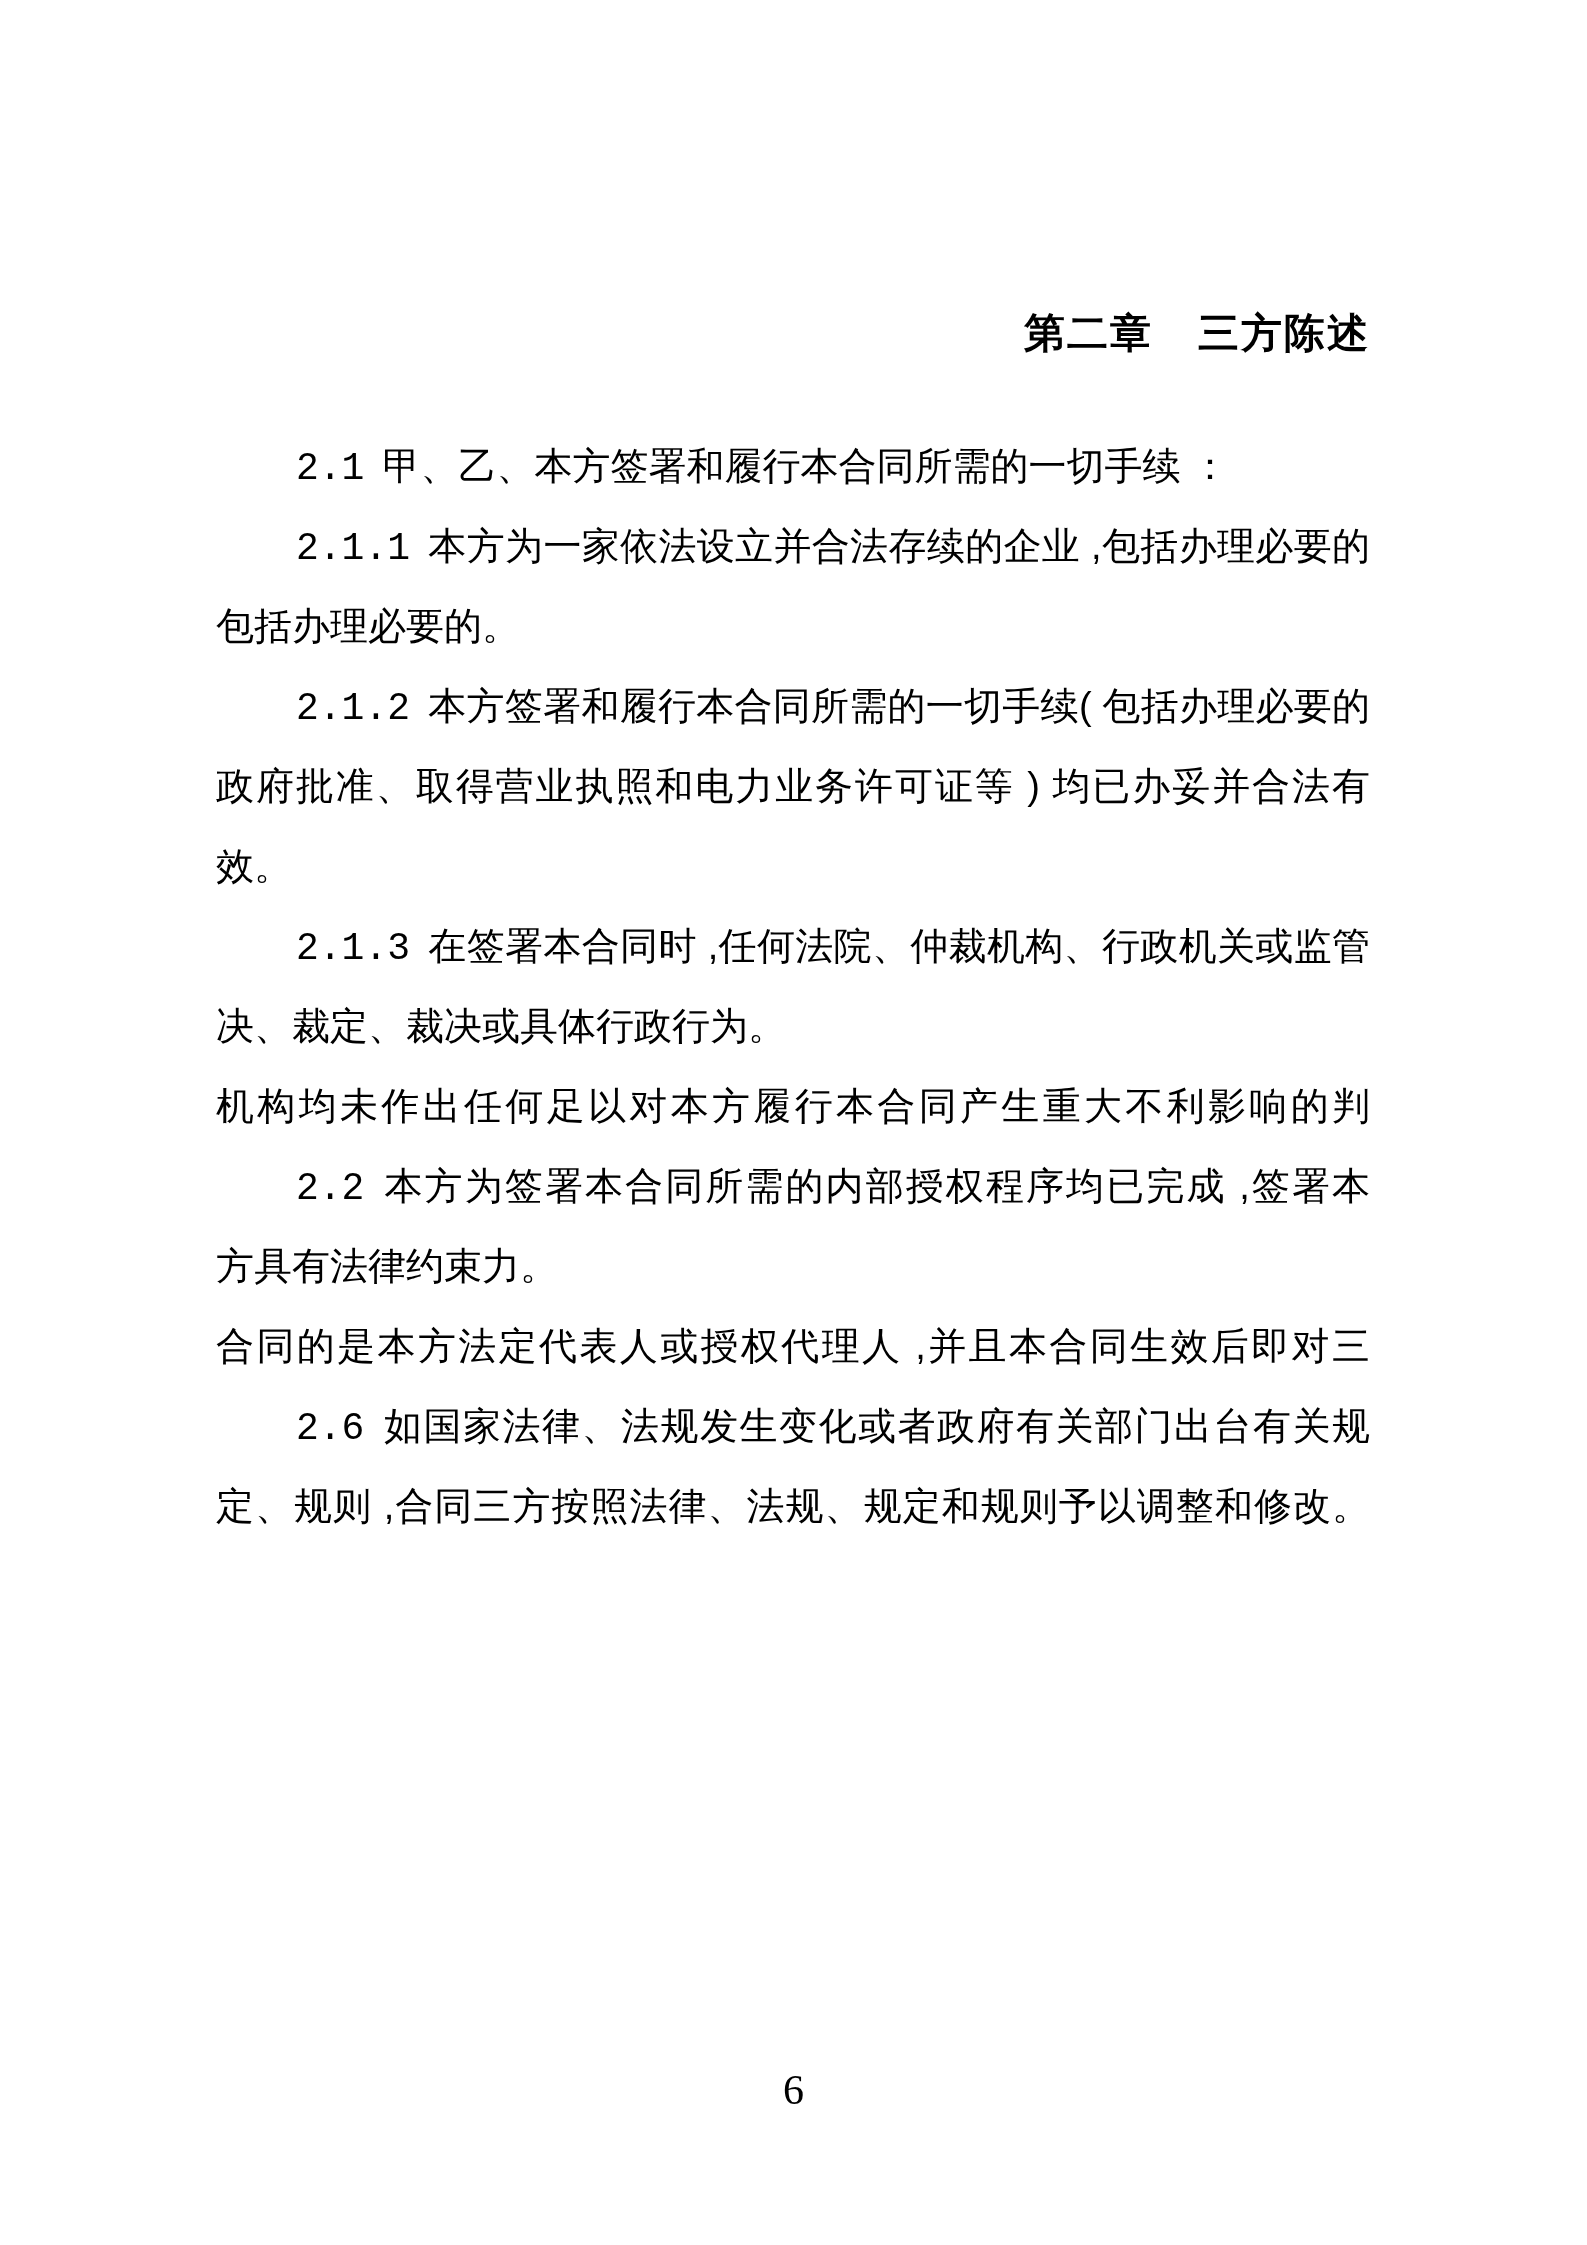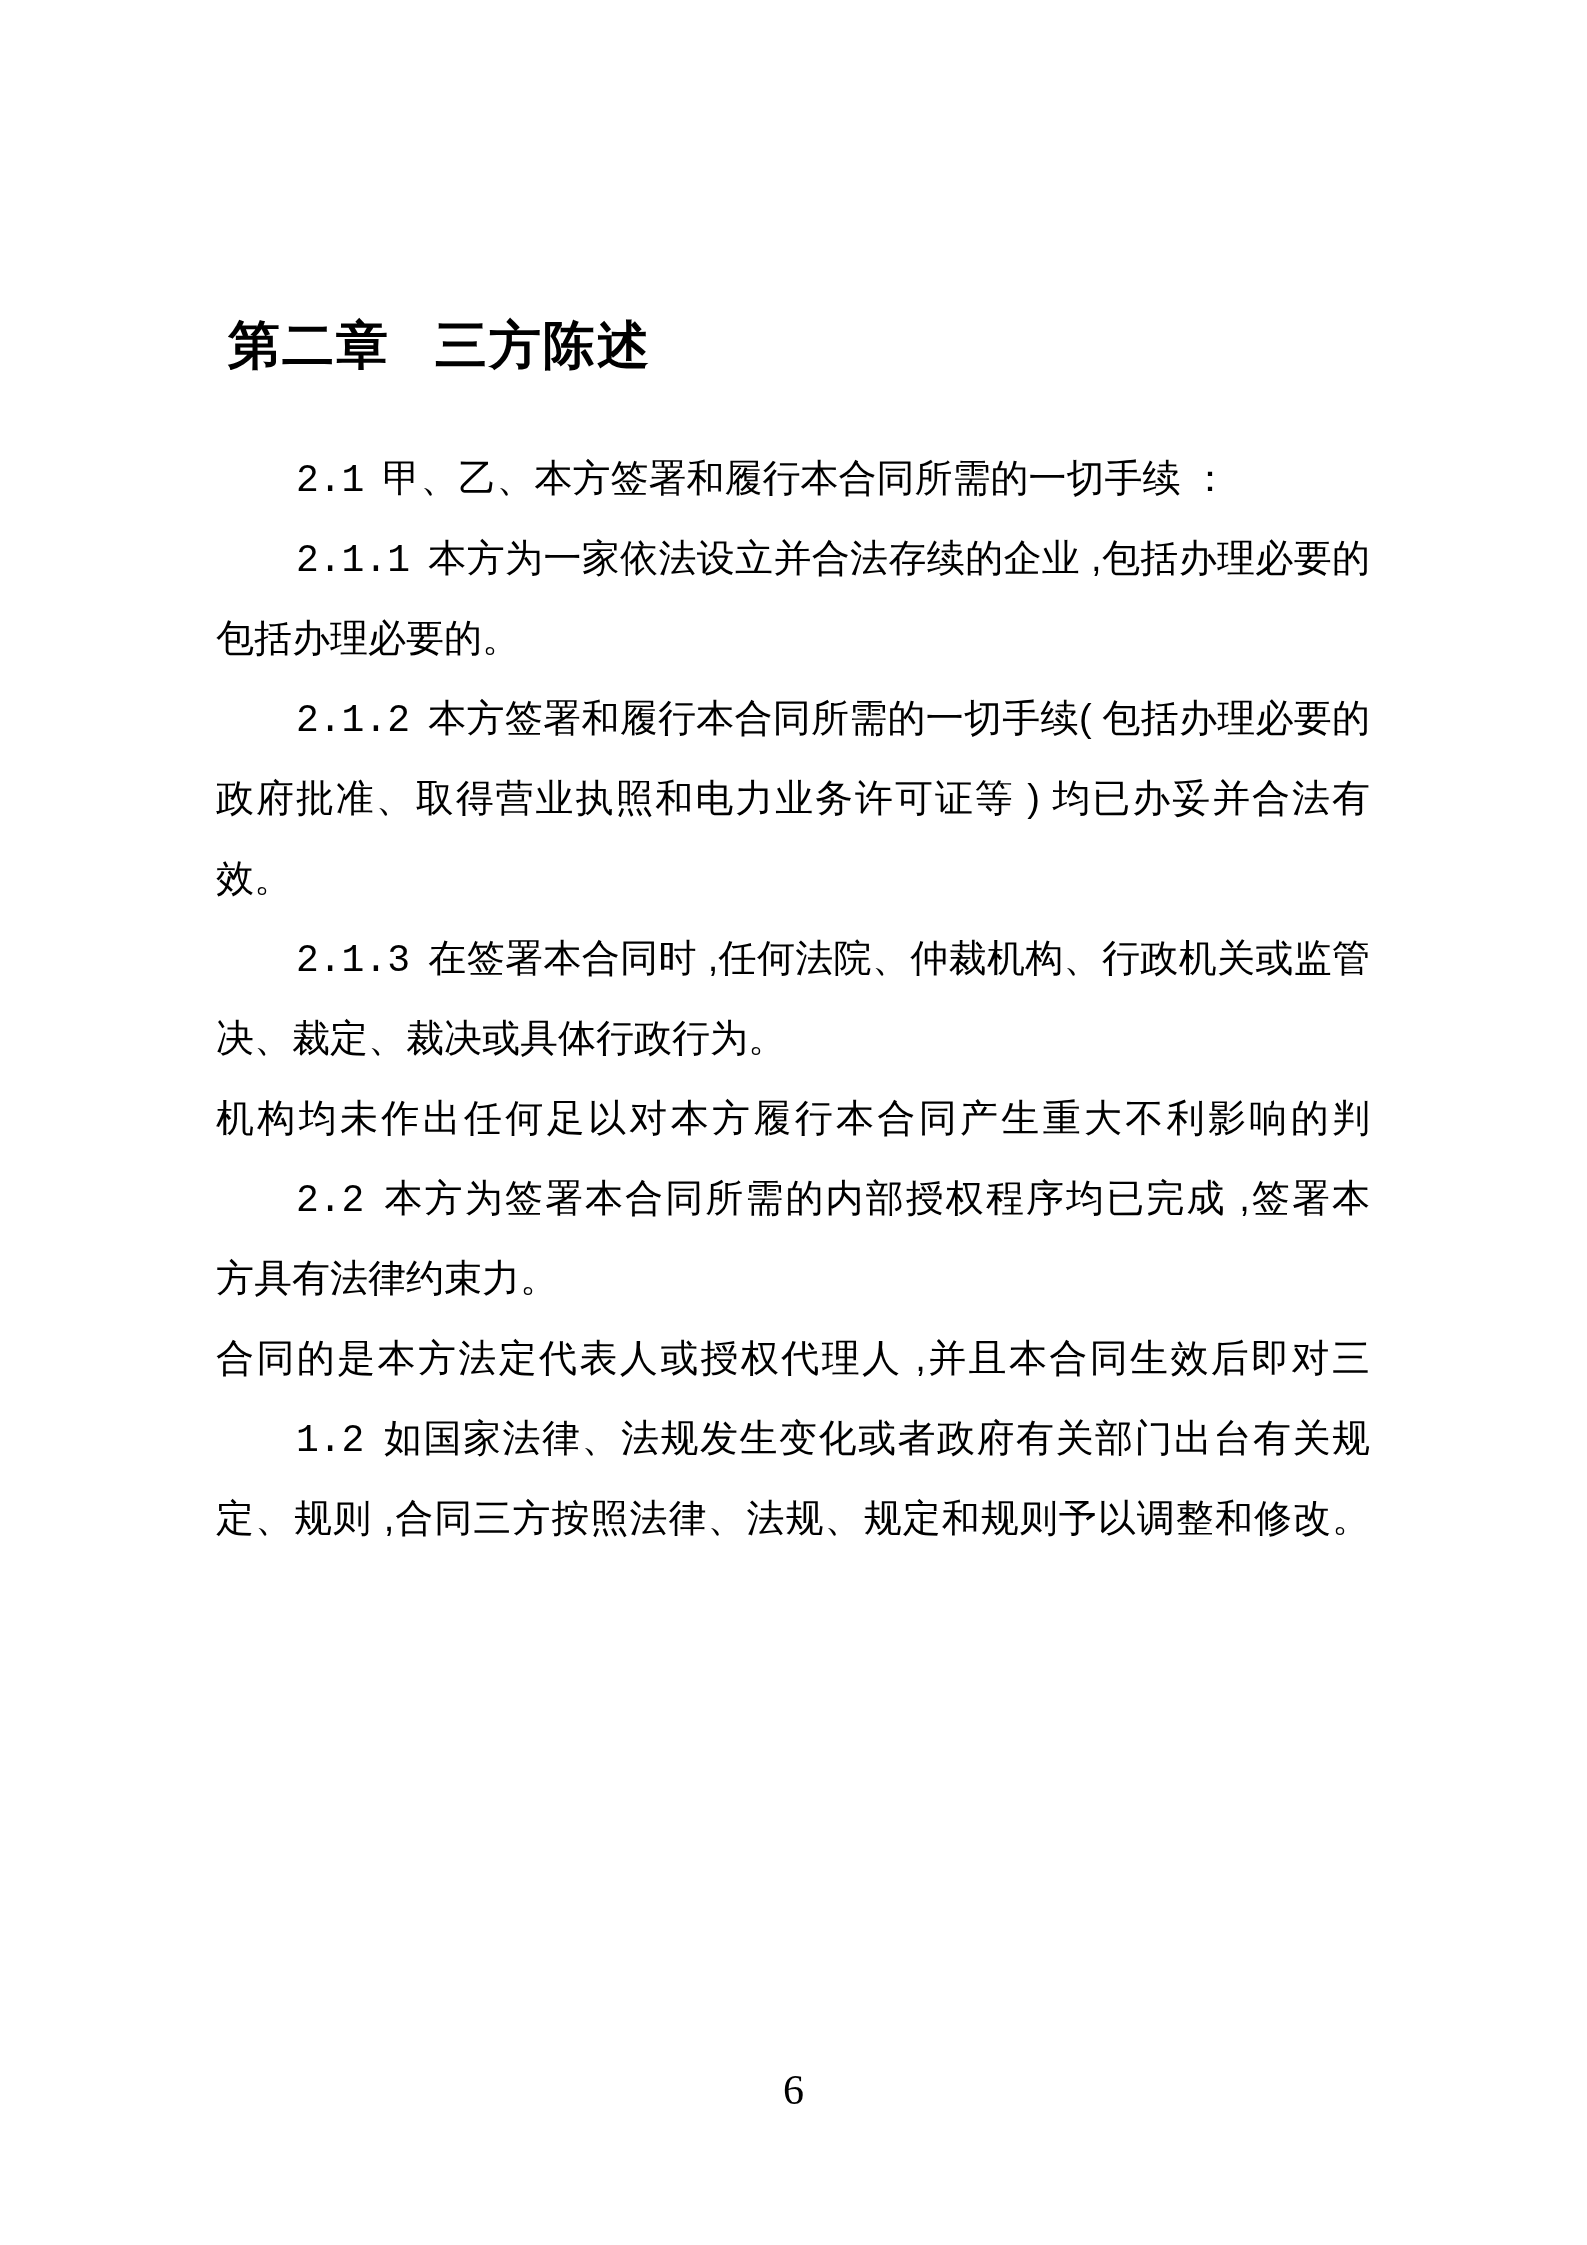--- a/index.html
+++ b/index.html
@@ -16,26 +16,26 @@
     overflow: hidden;
     font-family: "Liberation Sans", sans-serif;
   }
   .content {
     position: absolute;
     left: 216px;
     top: 0;
     width: 1154px;
   }
   .doc-title {
-    margin: 12px;
+    margin: 0;
     padding-top: 306px;
     height: 54px;
     line-height: 54px;
-    text-align: left;
-    font-size: 52px;
+    text-align: right;
+    font-size: 41px;
     font-weight: bold;
     letter-spacing: 2px;
     white-space: nowrap;
   }
   .title-gap {
     display: inline-block;
     width: 45px;
   }
   .doc-body {
     margin-top: 66px;
@@ -91,20 +91,20 @@
       <div class="line"><span>效。</span></div>
 
       <div class="line indent j"><span class="num">2.1.3</span><span>在签署本合同时 ,任何法院、仲裁机构、行政机关或监管</span></div>
       <div class="line"><span>决、裁定、裁决或具体行政行为。</span></div>
       <div class="line j"><span>机构均未作出任何足以对本方履行本合同产生重大不利影响的判</span></div>
 
       <div class="line indent j"><span class="num">2.2</span><span>本方为签署本合同所需的内部授权程序均已完成 ,签署本</span></div>
       <div class="line"><span>方具有法律约束力。</span></div>
       <div class="line j"><span>合同的是本方法定代表人或授权代理人 ,并且本合同生效后即对三</span></div>
 
-      <div class="line indent j"><span class="num">1.2</span><span>如国家法律、法规发生变化或者政府有关部门出台有关规</span></div>
+      <div class="line indent j"><span class="num">2.6</span><span>如国家法律、法规发生变化或者政府有关部门出台有关规</span></div>
       <div class="line j"><span>定、规则 ,合同三方按照法律、法规、规定和规则予以调整和修改。</span></div>
 
     </div>
   </div>
 
   <div class="page-num">6</div>
 </div>
 
 </body></html>

